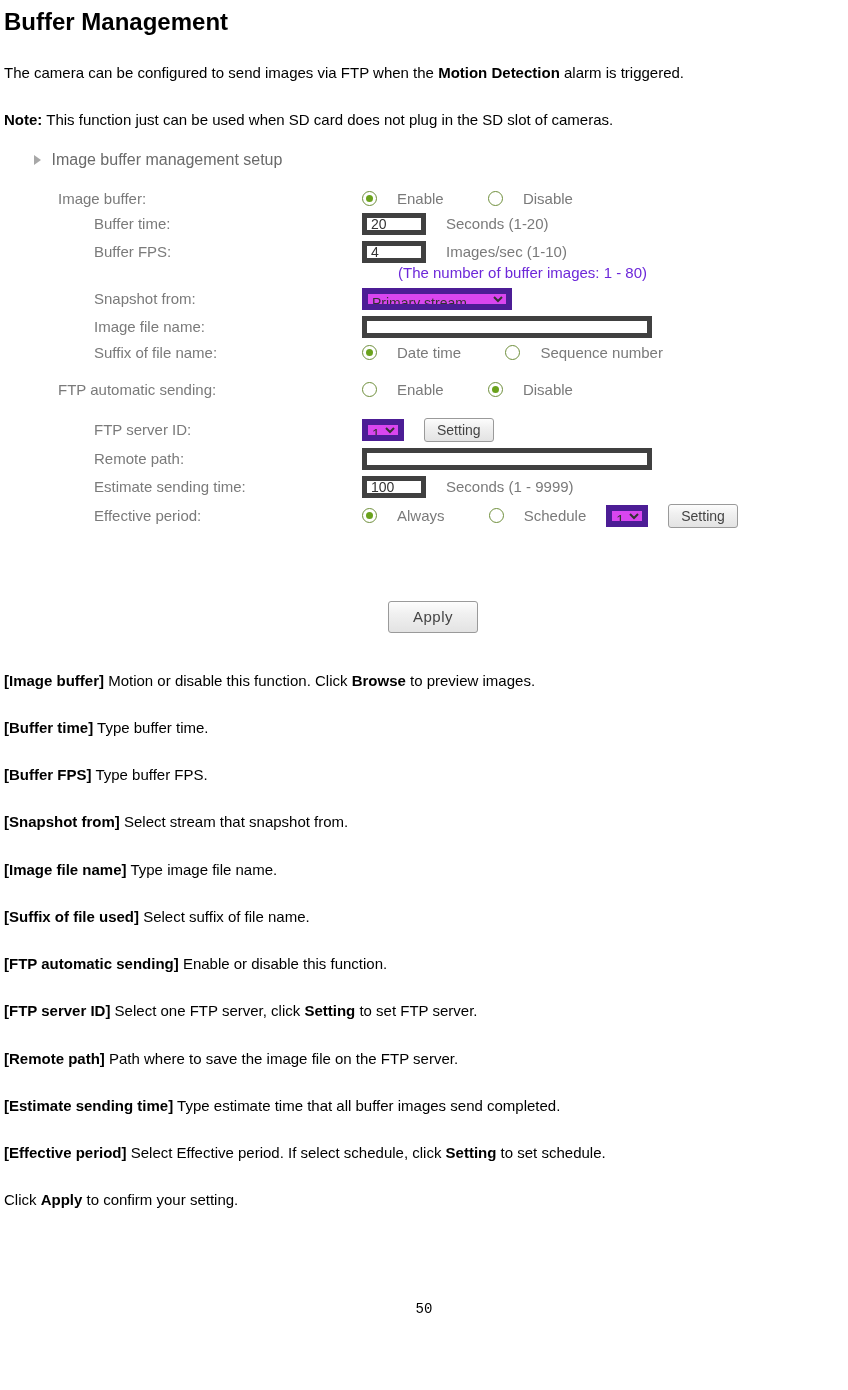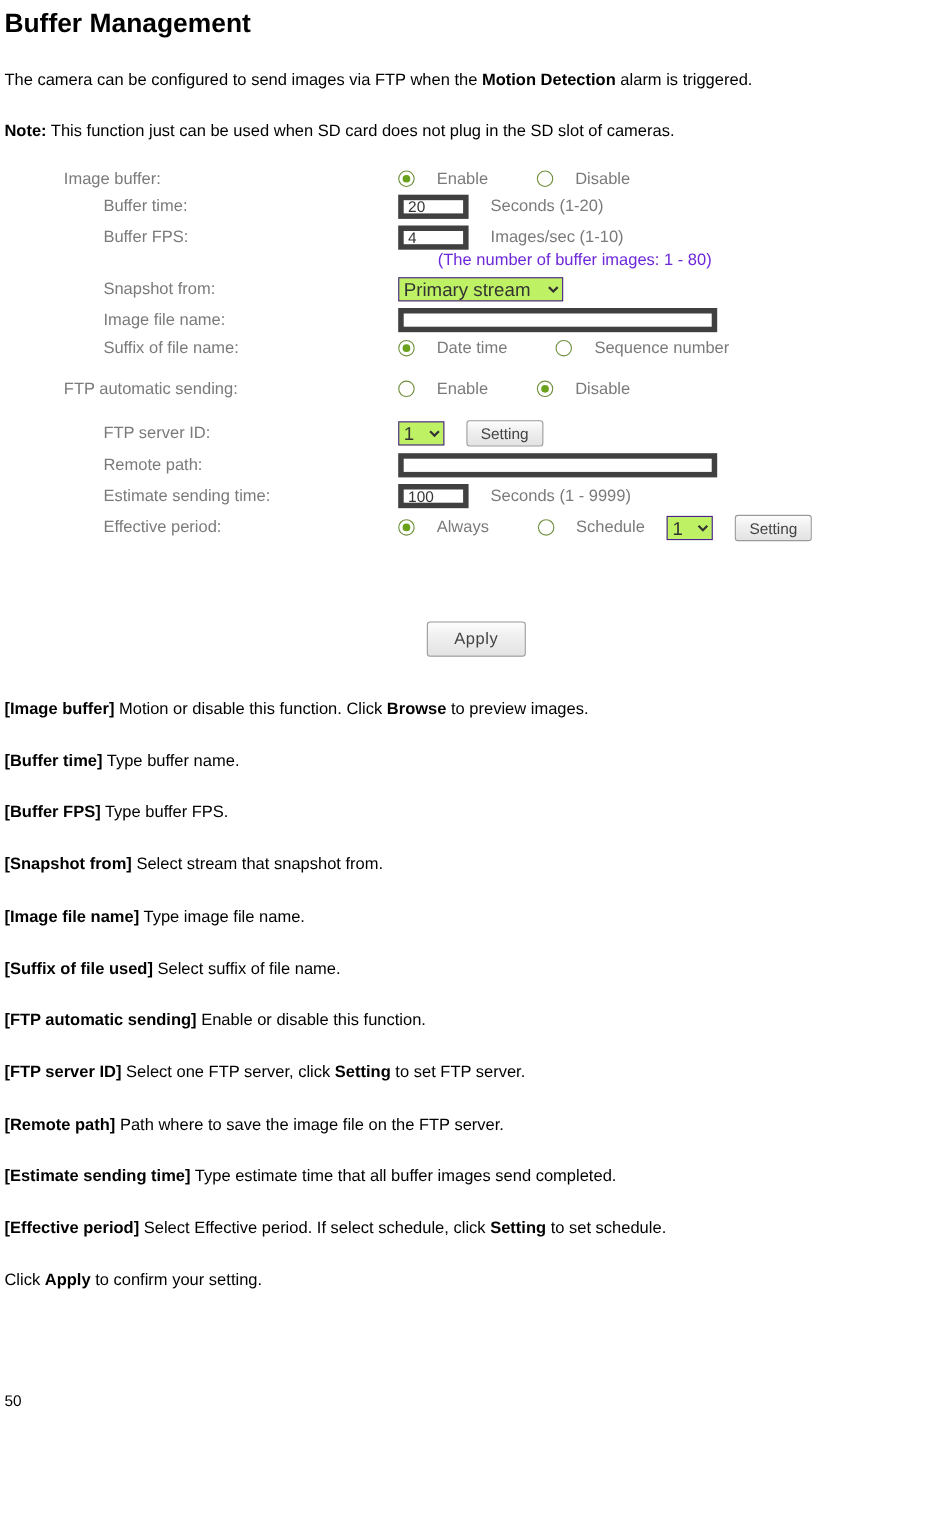--- a/index.html
+++ b/index.html
@@ -68,25 +68,25 @@
     border: 5px solid #404040;
     height: 22px;
     padding: 2px 4px;
     font-family: inherit;
     font-size: 14px;
     color:#333;
   }
   .in-small { width: 64px; }
   .in-wide { width: 290px; }
   select {
-    border: 1px solid #4c1d95;
-    background:#bef264;
+    border: 6px solid #4c1d95;
+    background:#d946ef;
     height: 22px;
     font-family: inherit;
-    font-size: 17px;
+    font-size: 14px;
     color:#333;
   }
   .sel-stream { width: 150px; }
   .sel-id { width: 42px; }
   .btn {
     display:inline-flex;
     align-items:center;
     justify-content:center;
     border:1px solid #9a9a9a;
     border-radius:3px;
@@ -119,39 +119,44 @@
     top:3px;left:3px;width:7px;height:7px;
     border-radius:50%;
     background:#6aa21c;
   }
   .section-gap { height: 14px; }
   .apply-row {
     display:flex; justify-content:center;
     margin-top:70px;
   }
   .page-number {
-    font-family: Liberation Sans, sans-serif;
+    text-align:center;
+    font-family: Liberation Mono, monospace;
     font-size:14px;
     margin-top:90px;
   }
 </style>
 </head>
 <body>
 
 <h1>Buffer Management</h1>
 
 <p>
   <span>The camera can be configured to send images via FTP when the </span><span class="bold">Motion Detection</span><span> alarm is triggered.</span>
 </p>
 
 <p>
   <span class="bold">Note:</span><span> This function just can be used when SD card does not plug in the SD slot of cameras.</span>
 </p>
 
 <div class="form-block">
+  <div class="form-title">
+    <span class="bullet"></span>
+    <span>Image buffer management setup</span>
+  </div>
 
   <div class="form-row">
     <div class="form-label">Image buffer:</div>
     <div class="form-ctrl">
       <span class="radio checked"></span>
       <span>Enable</span>
       &nbsp;
       <span class="radio"></span>
       <span>Disable</span>
     </div>
@@ -256,21 +261,21 @@
     </div>
   </div>
 
   <div class="apply-row">
     <span class="btn btn-apply">Apply</span>
   </div>
 </div>
 
 <div class="def-block">
   <p class="def"><span class="bold">[Image buffer]</span><span> Motion or disable this function. Click </span><span class="bold">Browse</span><span> to preview images.</span></p>
-  <p class="def"><span class="bold">[Buffer time]</span><span> Type buffer name.</span></p>
+  <p class="def"><span class="bold">[Buffer time]</span><span> Type buffer time.</span></p>
   <p class="def"><span class="bold">[Buffer FPS]</span><span> Type buffer FPS.</span></p>
   <p class="def"><span class="bold">[Snapshot from]</span><span> Select stream that snapshot from.</span></p>
   <p class="def"><span class="bold">[Image file name]</span><span> Type image file name.</span></p>
   <p class="def"><span class="bold">[Suffix of file used]</span><span> Select suffix of file name.</span></p>
 </div>
 
 <div class="def-block">
   <p class="def"><span class="bold">[FTP automatic sending]</span><span> Enable or disable this function.</span></p>
   <p class="def"><span class="bold">[FTP server ID]</span><span> Select one FTP server, click </span><span class="bold">Setting</span><span> to set FTP server.</span></p>
   <p class="def"><span class="bold">[Remote path]</span><span> Path where to save the image file on the FTP server.</span></p>

